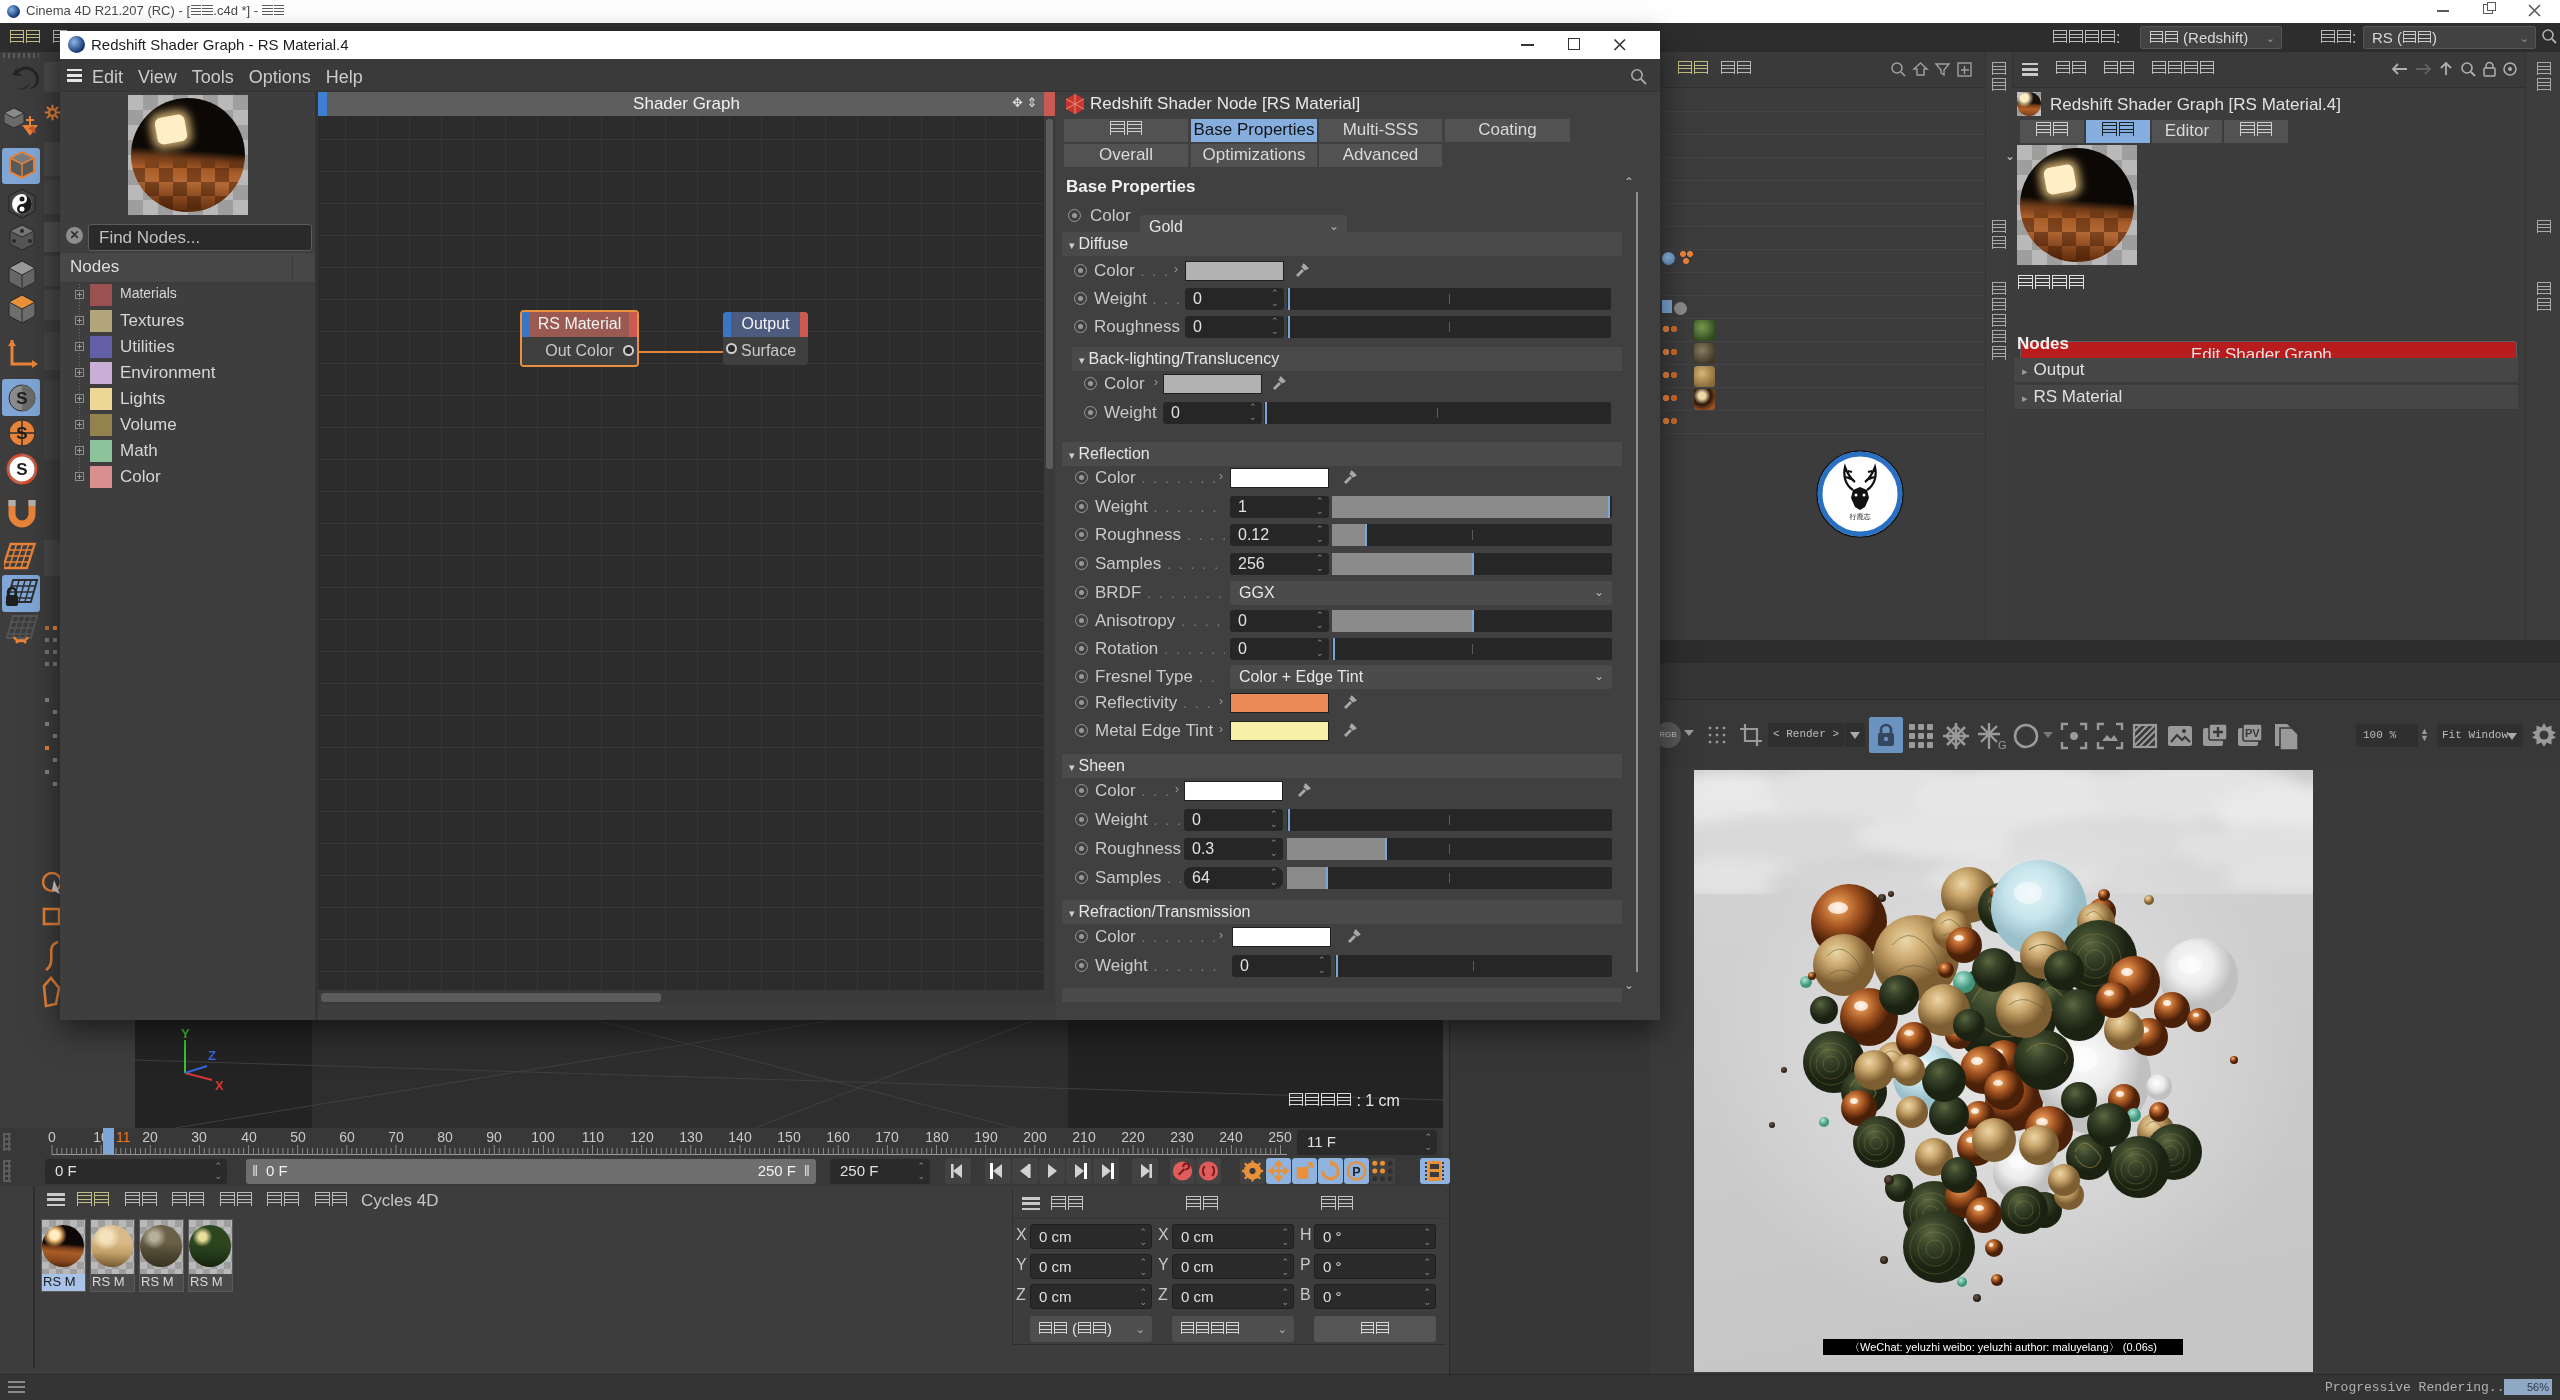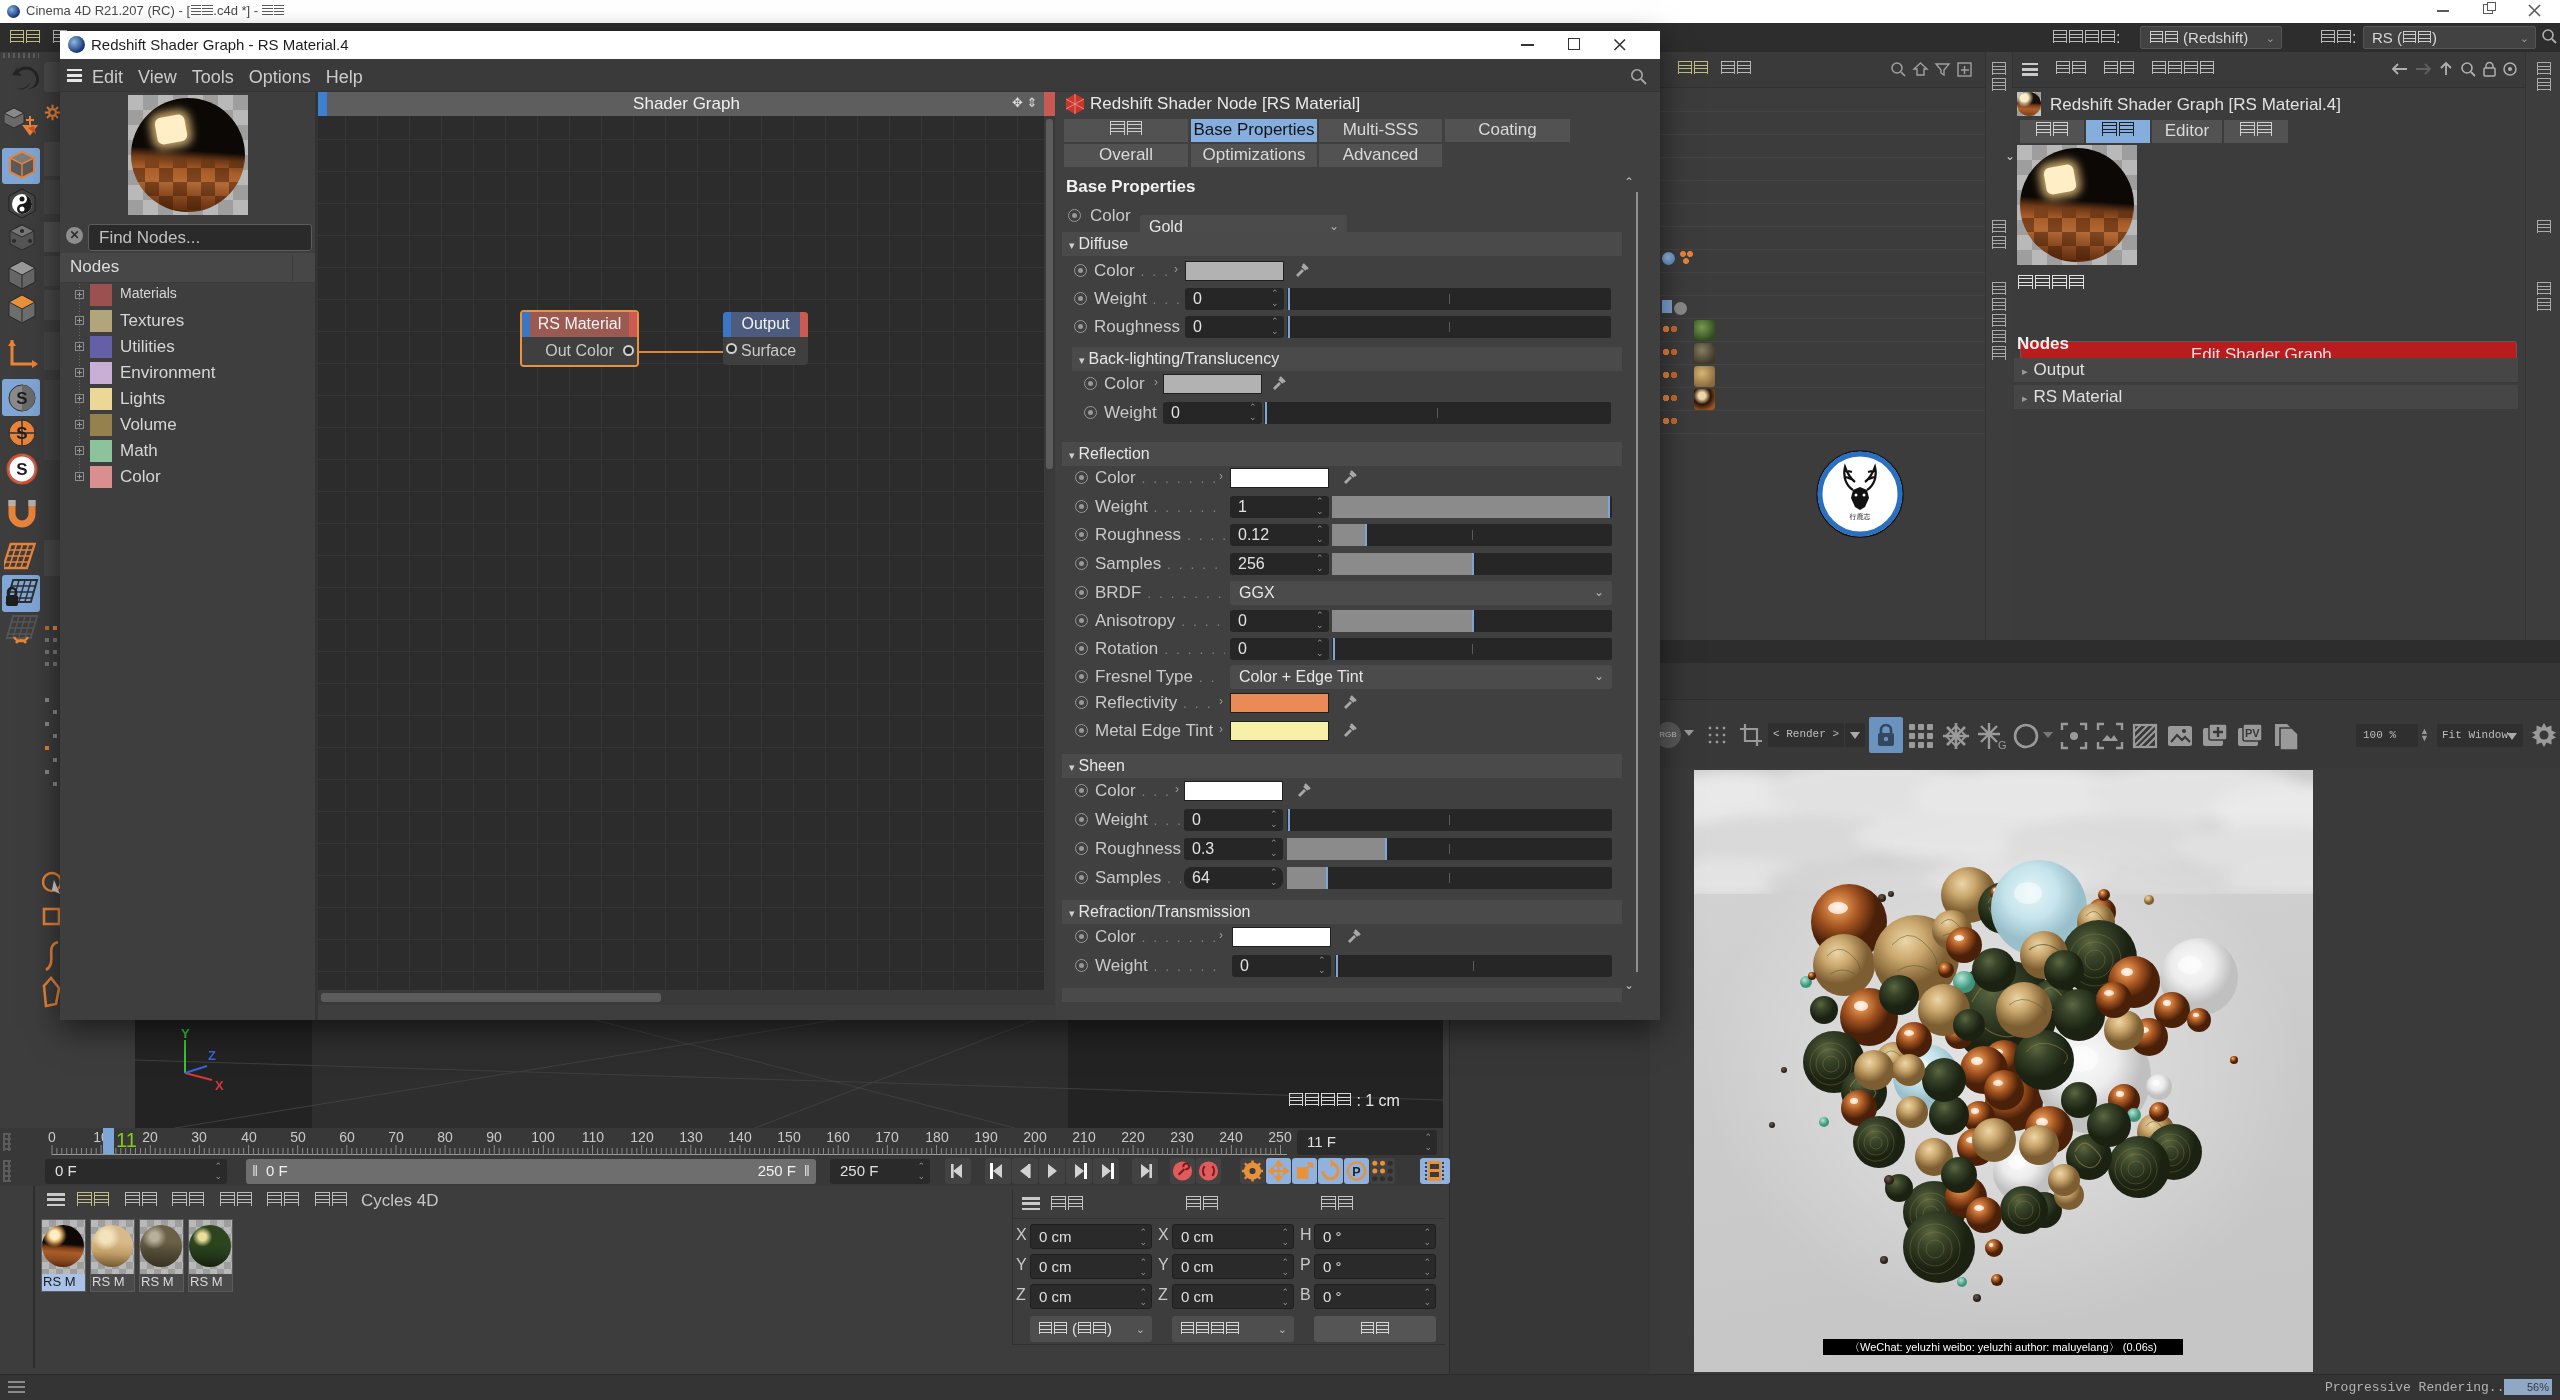--- a/index.html
+++ b/index.html
@@ -704,21 +704,21 @@
         <text x="937" y="14" font-size="14" text-anchor="middle" fill="#c9c9c9" font-family="Liberation Sans">180</text>
         <text x="986" y="14" font-size="14" text-anchor="middle" fill="#c9c9c9" font-family="Liberation Sans">190</text>
         <text x="1035" y="14" font-size="14" text-anchor="middle" fill="#c9c9c9" font-family="Liberation Sans">200</text>
         <text x="1084" y="14" font-size="14" text-anchor="middle" fill="#c9c9c9" font-family="Liberation Sans">210</text>
         <text x="1133" y="14" font-size="14" text-anchor="middle" fill="#c9c9c9" font-family="Liberation Sans">220</text>
         <text x="1182" y="14" font-size="14" text-anchor="middle" fill="#c9c9c9" font-family="Liberation Sans">230</text>
         <text x="1231" y="14" font-size="14" text-anchor="middle" fill="#c9c9c9" font-family="Liberation Sans">240</text>
         <text x="1280" y="14" font-size="14" text-anchor="middle" fill="#c9c9c9" font-family="Liberation Sans">250</text>
       </svg>
     <div class="abs" style="left:103px;top:1128px;width:11px;height:26px;background:#7ca6d7;"></div>
-    <div class="abs" style="left:116px;top:1129px;font-size:20px;color:#84cc16;">11</div>
+    <div class="abs" style="left:116px;top:1129px;font-size:14px;color:#f97316;">11</div>
     <div class="abs" style="left:1297px;top:1130px;width:140px;height:25px;background:#2a2a2a;border-radius:3px;color:#e0e0e0;font-size:15px;line-height:24px;padding-left:10px;">11 F<span style="position:absolute;right:5px;top:2px;color:#909090;font-size:9px;line-height:10px;">⌃<br>⌄</span></div>
     <div class="abs" style="left:0px;top:1157px;width:1443px;height:29px;background:#383838;"></div>
     <div class="abs" style="left:3px;top:1160px;width:8px;height:22px;background:repeating-linear-gradient(180deg,#5c5c5c 0 2px,transparent 2px 5px),repeating-linear-gradient(90deg,#5c5c5c 0 2px,transparent 2px 5px);"></div>
     <div class="abs" style="left:45px;top:1159px;width:182px;height:25px;background:#2a2a2a;border-radius:3px;color:#e0e0e0;font-size:15px;line-height:24px;padding-left:10px;">0 F<span style="position:absolute;right:5px;top:2px;color:#909090;font-size:9px;line-height:10px;">⌃<br>⌄</span></div>
     <div class="abs" style="left:246px;top:1159px;width:570px;height:25px;background:#6e6e6e;border-radius:3px;color:#f0f0f0;font-size:15px;line-height:24px;">
       <span style="position:absolute;left:6px;color:#dcdcdc;">‖</span>
         <span style="position:absolute;left:20px;">0 F</span>
       <span style="position:absolute;right:20px;">250 F</span>
         <span style="position:absolute;right:6px;color:#dcdcdc;">‖</span>
       </div>

